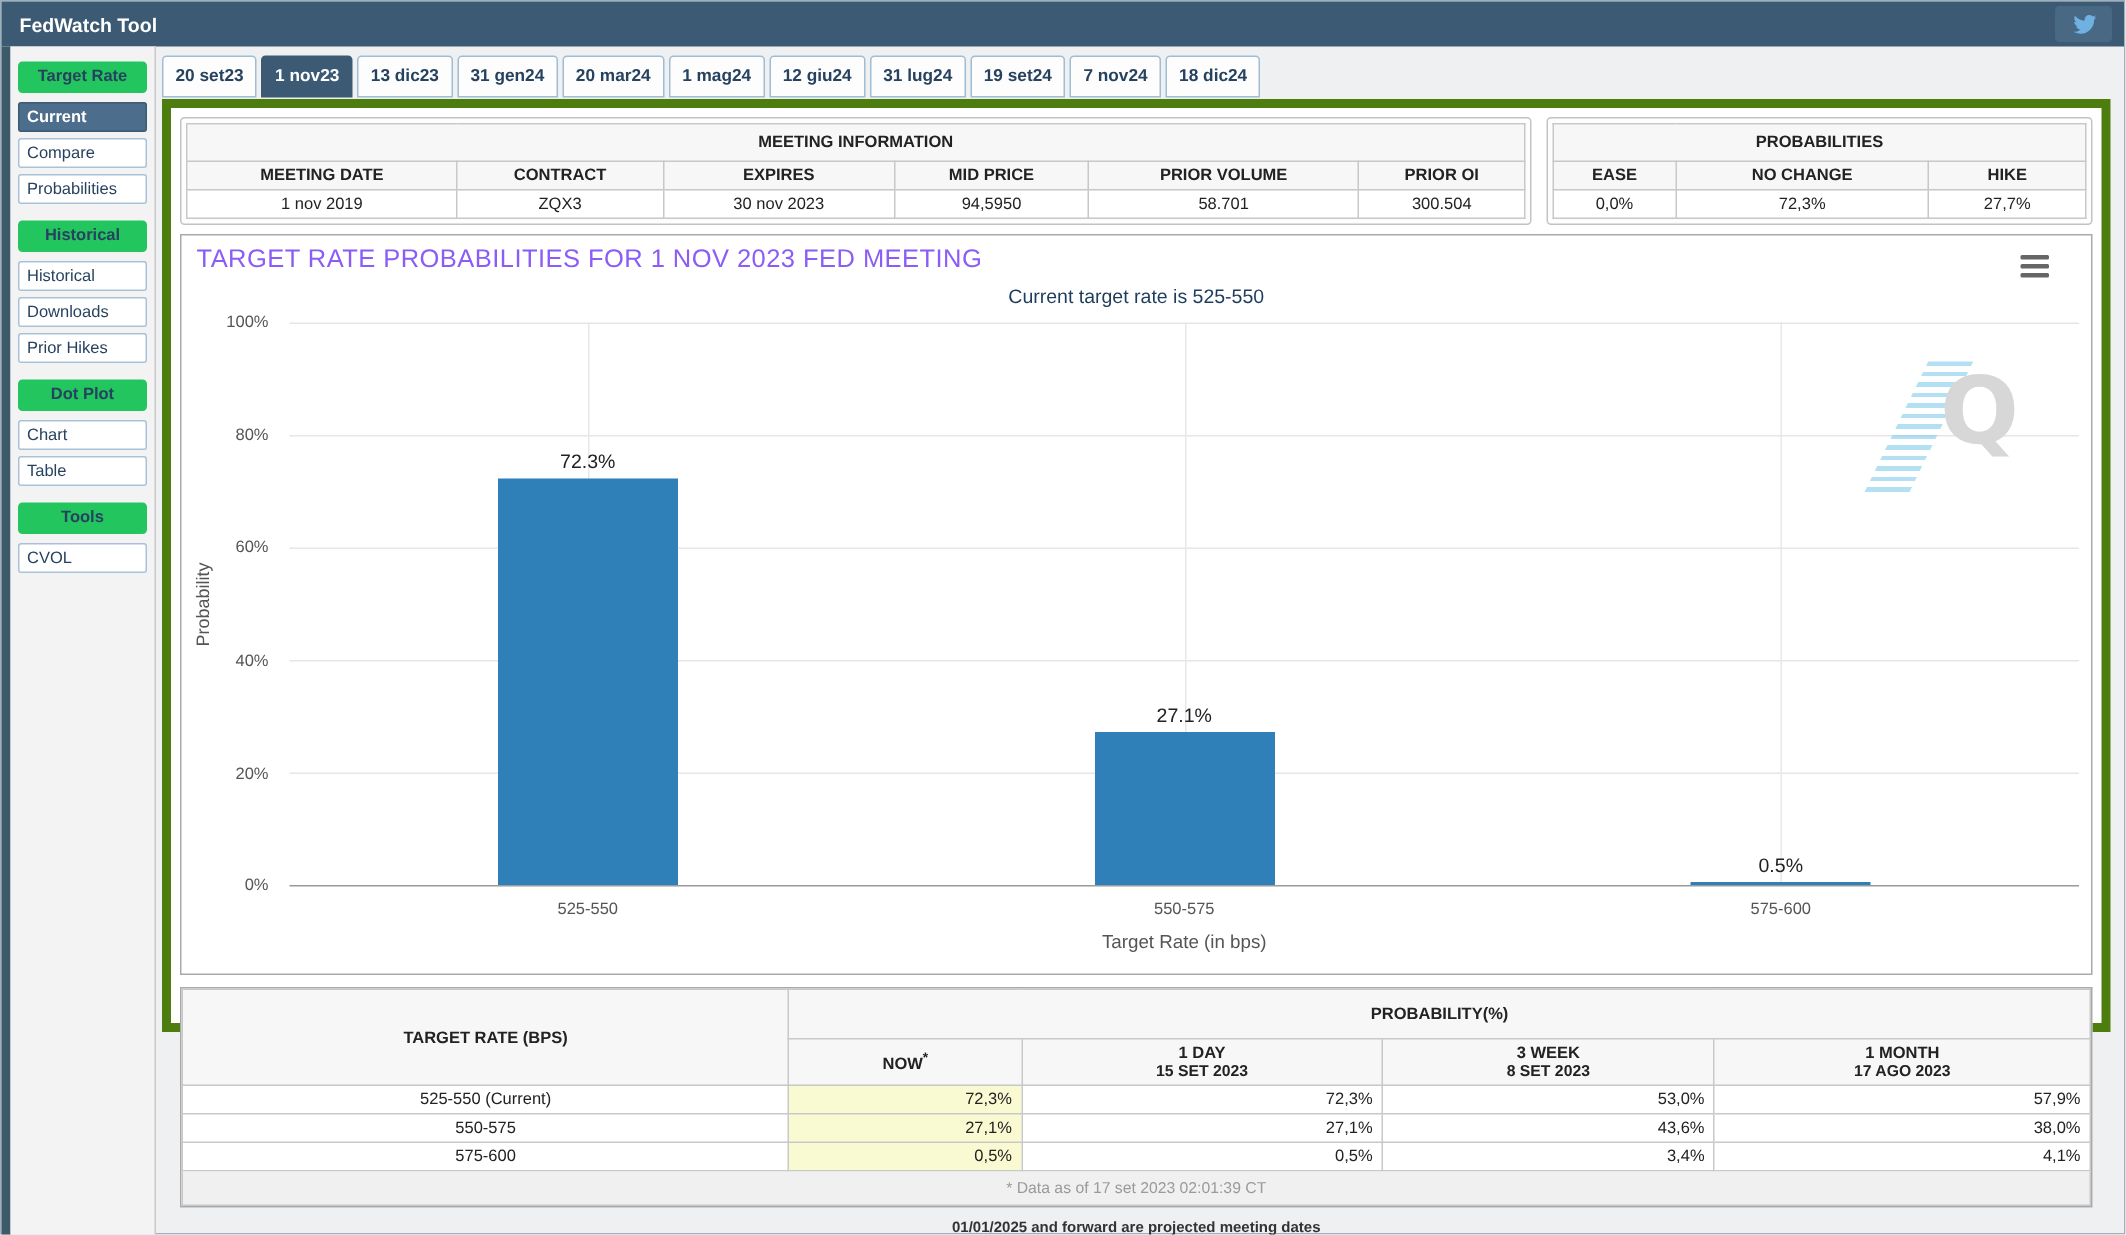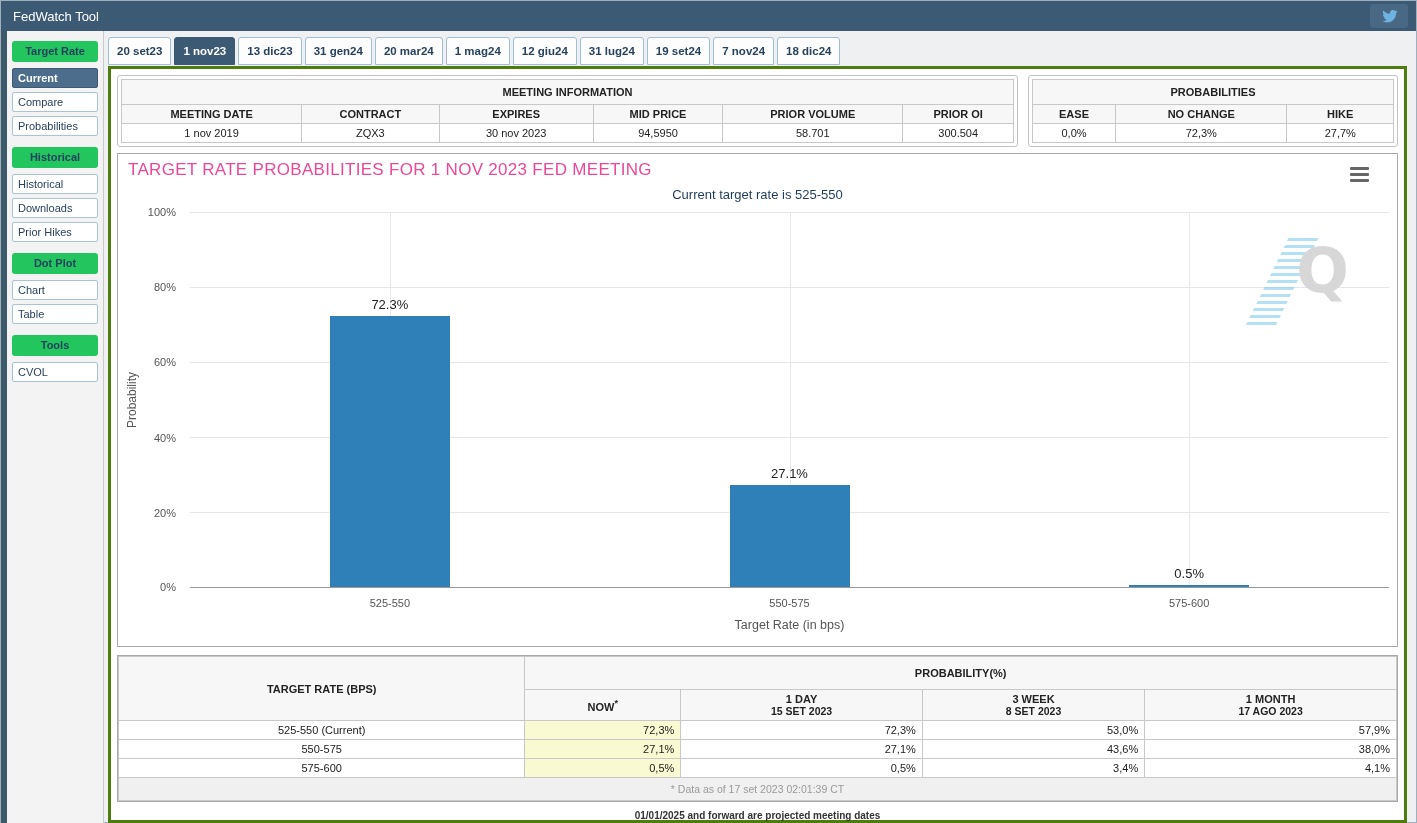--- a/index.html
+++ b/index.html
@@ -3,21 +3,21 @@
 <meta charset="utf-8">
 <style>
   * { margin:0; padding:0; box-sizing:border-box; }
   html,body { width:1417px; height:823px; overflow:hidden; }
   body { font-family:"Liberation Sans","DejaVu Sans",sans-serif; background:#eef0f1; color:#222; }
   .page { position:relative; width:1417px; height:823px; background:#eef0f1; border:1px solid #9fb0bd; }
 
   
   .topbar { position:absolute; left:0; top:0; width:100%; height:30px; background:#3d5a74;
             display:flex; align-items:center; justify-content:space-between; padding:0 8px; }
-  .topbar-title { color:#fff; font-size:13px; font-weight:normal; padding-left:4px; }
+  .topbar-title { color:#fff; font-size:13px; font-weight:bold; padding-left:4px; }
   .tw-btn { width:38px; height:24px; background:#486884; border-radius:3px; display:flex;
             align-items:center; justify-content:center; cursor:pointer; }
   .tw-btn svg { width:17px; height:17px; fill:#6fb2e2; }
 
   
   .left-strip { position:absolute; left:0; top:30px; width:6px; height:793px; background:#3c5a6a; }
   .sidebar { position:absolute; left:6px; top:30px; width:97px; height:793px; background:#f3f3f4;
              border-right:1px solid #c9c9c9; padding:10px 4px 0 4px; }
   .sb-header { background:#22c55e; border-radius:3px; text-align:center; font-size:11px; font-weight:bold;
                color:#27425f; height:21px; line-height:21px; margin:0 1px 6px 1px; }
@@ -27,37 +27,37 @@
   .sb-group { margin-bottom:11px; }
 
   
   .main { position:absolute; left:107px; top:30px; width:1299px; height:792px; }
   .tabs { height:35px; padding-top:6px; display:flex; gap:3px; }
   .tab { background:#fdfdfd; border:1px solid #9fbdd4; border-radius:3px 3px 0 0; color:#27425f;
          font-size:11.5px; font-weight:bold; padding:0 8px; height:28px; line-height:26px; cursor:pointer; }
   .tab.selected { background:#3d5a74; border-color:#3d5a74; color:#fff; }
 
   
-  .panel { background:#fff; border:3px solid #4d7c0f; height:757px; padding:6px; }
+  .panel { background:#fff; border:6px solid #4d7c0f; height:622px; padding:6px; }
 
   .info-row { display:flex; gap:10px; margin-bottom:6px; }
   .info-box { border:1px solid #c3c3c3; border-radius:3px; padding:3px; background:#fdfdfd; }
   .info-box.meeting { width:901px; }
   .info-box.probs { flex:1; }
   table.grid { width:100%; border-collapse:collapse; font-size:11px; }
   table.grid th, table.grid td { border:1px solid #c8c8c8; padding:3px 5px; }
   table.grid th { background:#f7f7f7; font-weight:bold; color:#222; text-align:center; }
   table.grid td { background:#fff; text-align:center; }
   table.grid .box-title { font-size:11px; padding:6px 4px; }
   td.num, th.num-h { text-align:right; }
   td.num { padding-right:6px; }
 
   
   .chart-box { position:relative; border:1px solid #a9a9a9; height:494px; background:#fff; margin-bottom:8px; }
-  .chart-title { position:absolute; left:10px; top:6px; font-size:17px; color:#ec4899; letter-spacing:.3px; }
+  .chart-title { position:absolute; left:10px; top:6px; font-size:17px; color:#8b5cf6; letter-spacing:.3px; }
   .chart-subtitle { position:absolute; left:0; right:0; top:33px; text-align:center; font-size:13px; color:#1e3c5c; }
   .hamburger { position:absolute; right:28px; top:13px; width:19px; cursor:pointer; }
   .hamburger span { display:block; height:3px; background:#666; margin-bottom:3px; border-radius:1px; }
   .plot { position:absolute; left:72px; right:8px; top:58px; height:376px; border-bottom:1px solid #9a9a9a;
           display:flex; }
   .hgrid { position:absolute; left:0; right:0; height:1px; background:#e6e6e6; }
   .hgrid.g0{top:0} .hgrid.g1{top:20%} .hgrid.g2{top:40%} .hgrid.g3{top:60%} .hgrid.g4{top:80%}
   .bar-slot { position:relative; flex:1; }
   .bar-slot::before { content:''; position:absolute; left:50%; top:0; bottom:0; width:1px; background:#e8e8e8; }
   .bar { position:absolute; bottom:0; left:50%; transform:translateX(-50%); width:120px; z-index:2; }

